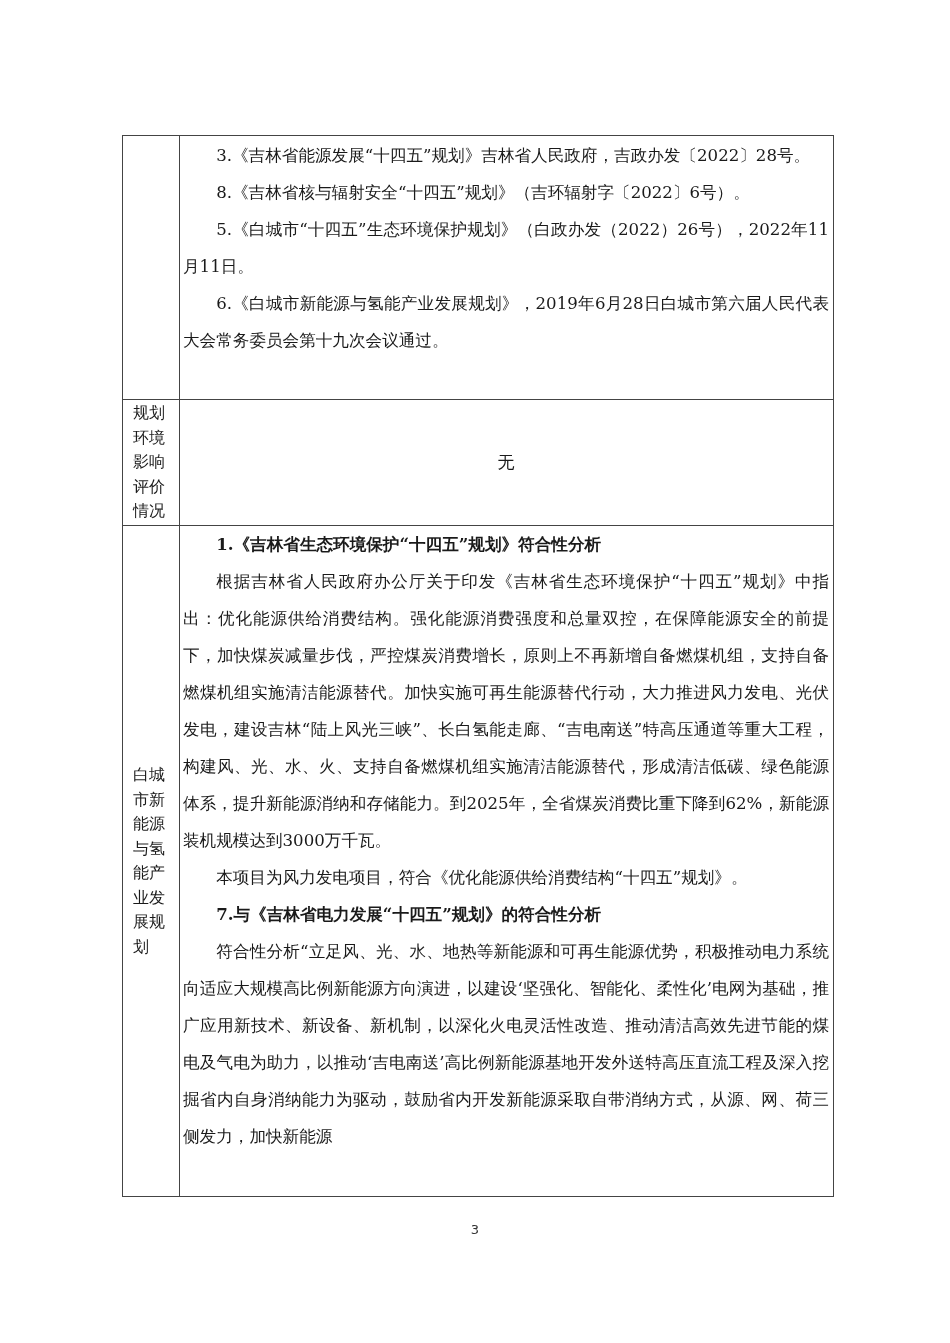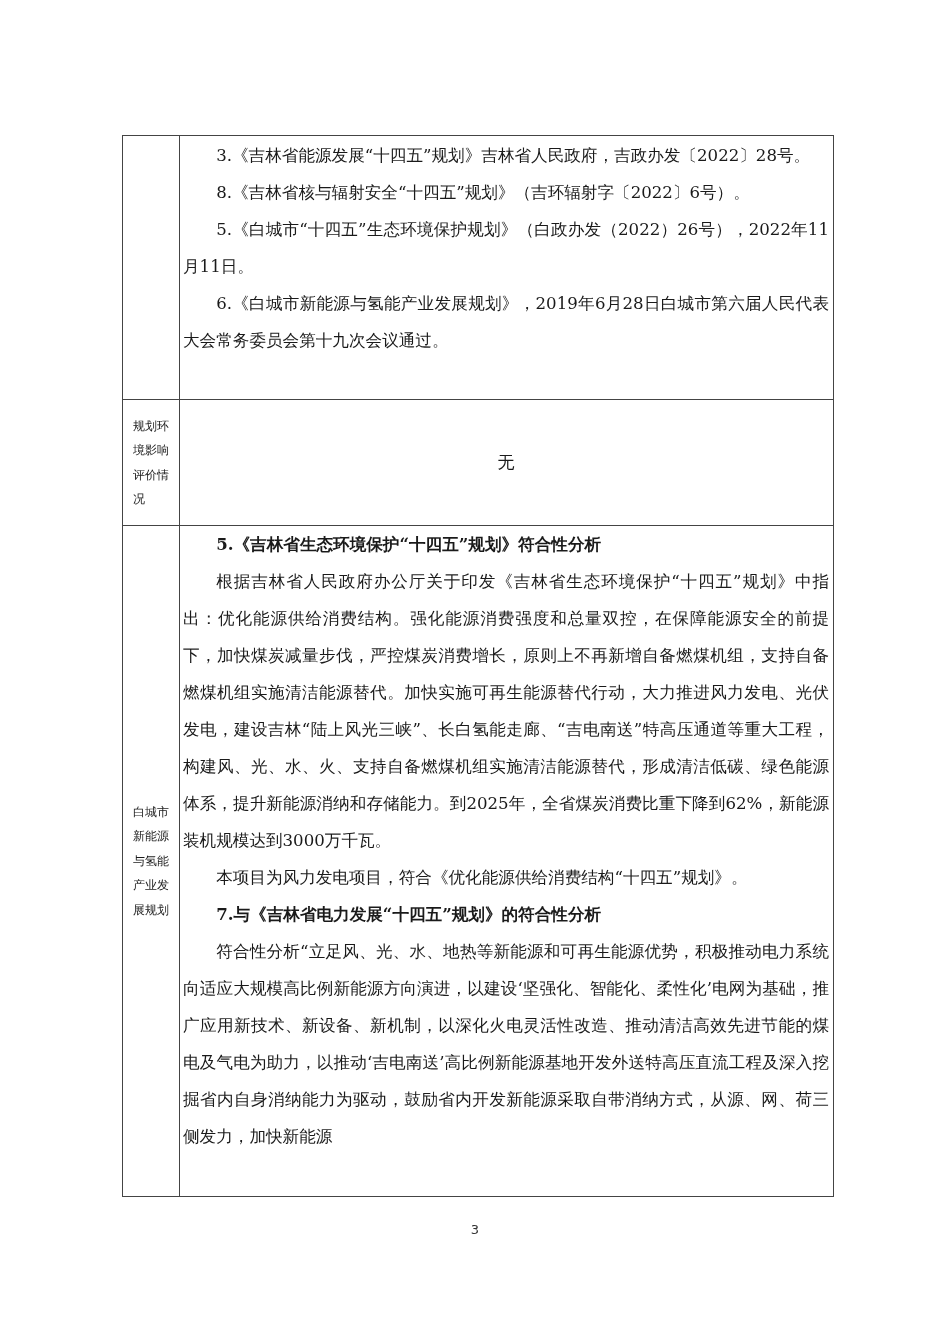--- a/index.html
+++ b/index.html
@@ -29,21 +29,21 @@
       vertical-align: top;
       padding: 0;
     }
     .col-label {
       width: 57px;
     }
     .col-content {
       width: 654px;
     }
     .label-cell {
-      font-size: 12px;
+      font-size: 16px;
       line-height: 24.5px;
       text-align: center;
       vertical-align: middle !important;
       padding: 0 2px !important;
       letter-spacing: 0;
       margin-top: 33px;
     }
     .label-cell .label-inner {
       display: inline-block;
       width: 36px;
@@ -110,21 +110,21 @@
       <td class="label-cell">
         <span class="label-inner">规划环境影响评价情况</span>
       </td>
       <td class="content-cell">无</td>
     </tr>
     <tr class="row-3">
       <td class="label-cell">
         <span class="label-inner">白城市新能源与氢能产业发展规划</span>
       </td>
       <td class="content-cell">
-        <p class="para bold">5.《吉林省生态环境保护“十四五”规划》符合性分析</p>
+        <p class="para bold">1.《吉林省生态环境保护“十四五”规划》符合性分析</p>
         <p class="para">根据吉林省人民政府办公厅关于印发《吉林省生态环境保护“十四五”规划》中指出：优化能源供给消费结构。强化能源消费强度和总量双控，在保障能源安全的前提下，加快煤炭减量步伐，严控煤炭消费增长，原则上不再新增自备燃煤机组，支持自备燃煤机组实施清洁能源替代。加快实施可再生能源替代行动，大力推进风力发电、光伏发电，建设吉林“陆上风光三峡”、长白氢能走廊、“吉电南送”特高压通道等重大工程，构建风、光、水、火、支持自备燃煤机组实施清洁能源替代，形成清洁低碳、绿色能源体系，提升新能源消纳和存储能力。到2025年，全省煤炭消费比重下降到62%，新能源装机规模达到3000万千瓦。</p>
         <p class="para">本项目为风力发电项目，符合《优化能源供给消费结构“十四五”规划》。</p>
         <p class="para bold">7.与《吉林省电力发展“十四五”规划》的符合性分析</p>
         <p class="para">符合性分析“立足风、光、水、地热等新能源和可再生能源优势，积极推动电力系统向适应大规模高比例新能源方向演进，以建设‘坚强化、智能化、柔性化’电网为基础，推广应用新技术、新设备、新机制，以深化火电灵活性改造、推动清洁高效先进节能的煤电及气电为助力，以推动‘吉电南送’高比例新能源基地开发外送特高压直流工程及深入挖掘省内自身消纳能力为驱动，鼓励省内开发新能源采取自带消纳方式，从源、网、荷三侧发力，加快新能源</p>
       </td>
     </tr>
   </tbody>
 </table>
 
 <div class="page-number">3</div>

